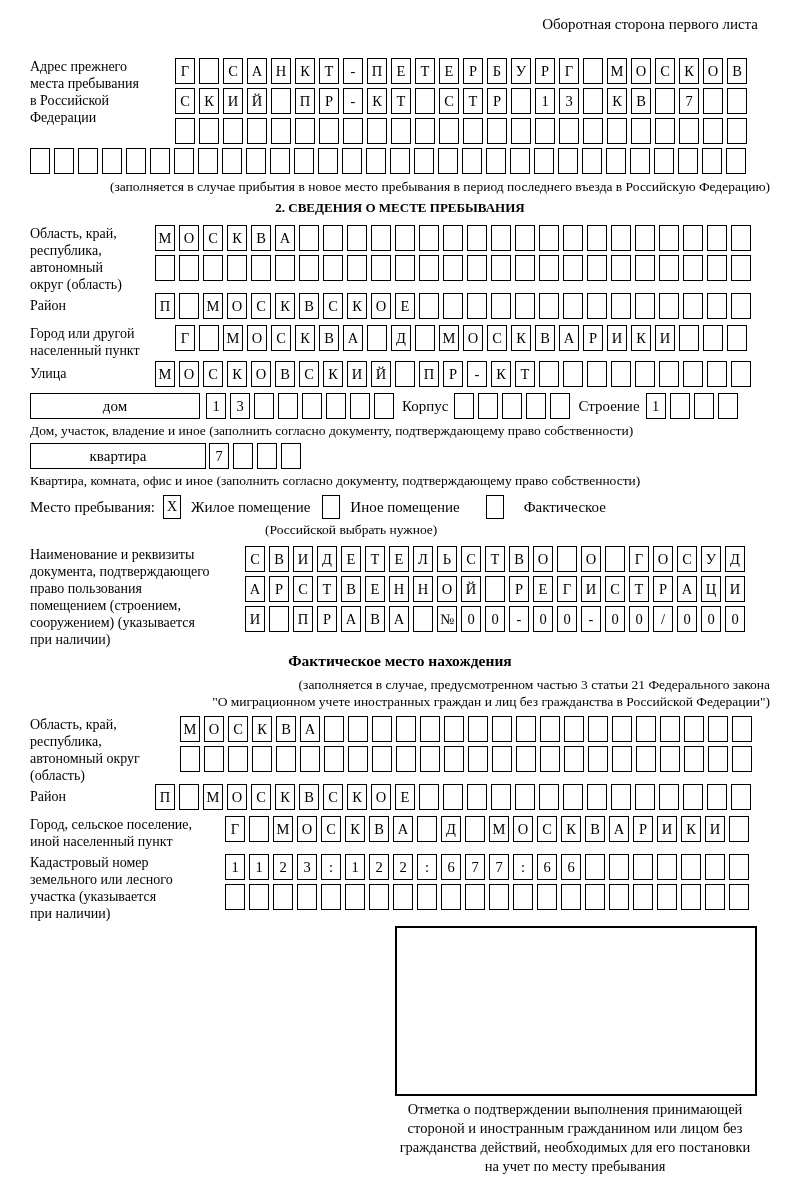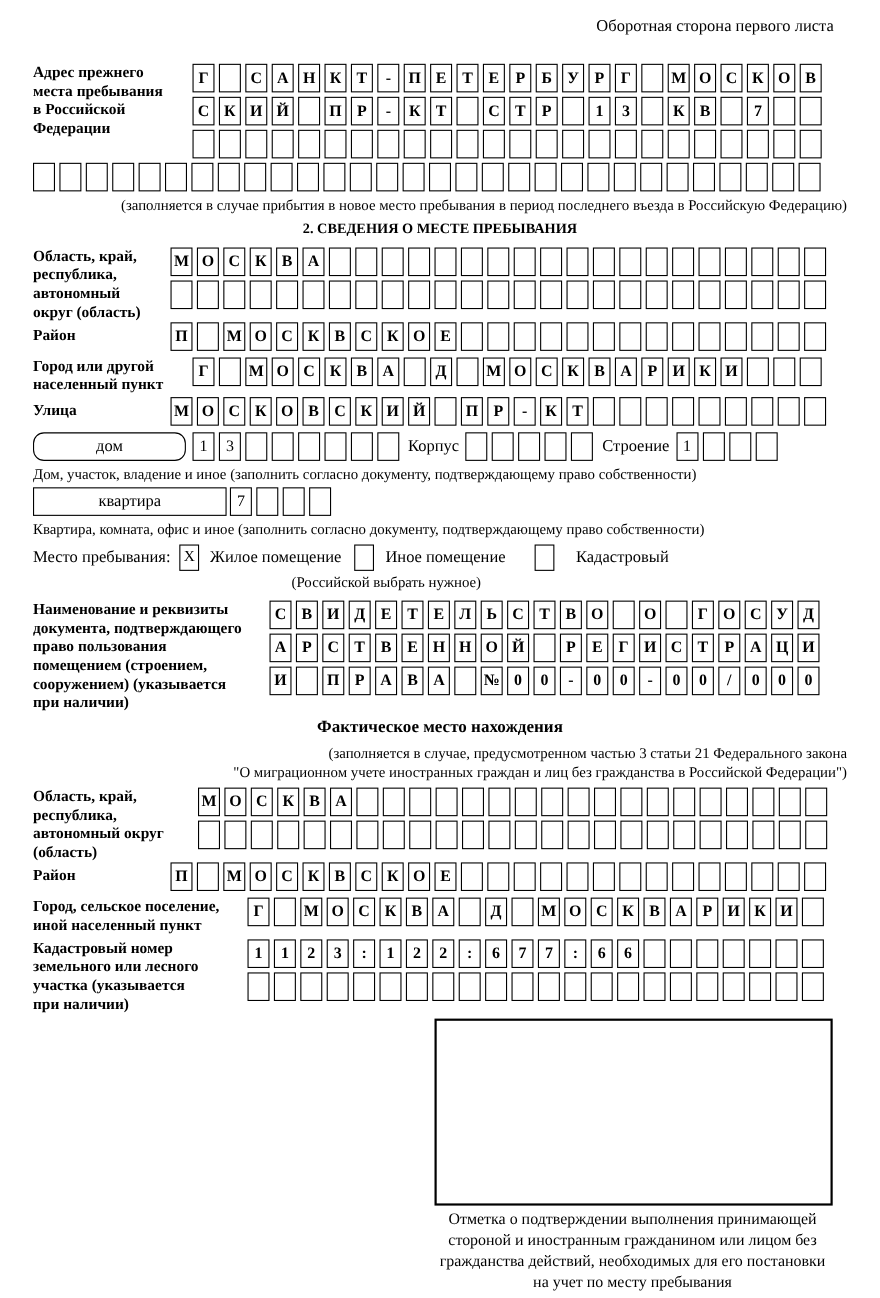--- a/index.html
+++ b/index.html
@@ -6,21 +6,21 @@
   html,body { background:#fff; }
   body {
     width:800px; height:1180px;
     font-family:"Liberation Serif","DejaVu Serif",serif;
     color:#000;
   }
   .page { position:relative; width:800px; height:1180px; padding:16px 30px 0 30px; overflow:hidden; }
 
   .hdr { font-size:15px; text-align:right; padding-right:12px; height:18px; }
 
-  .frow { display:flex; align-items:flex-start;font-weight:bold; }
+  .frow { display:flex; align-items:flex-start; }
   .frow.center { align-items:flex-start; }
 
   .lbl { font-size:14px; line-height:17px; flex:0 0 auto; }
   .lbl.single { line-height:26px; }
 
   .boxcol { display:flex; flex-direction:column; }
   .boxrow { display:flex; gap:4px; margin-bottom:4px; }
   .cbox {
     flex:0 0 20px; width:20px; height:26px;
     border:1.7px solid #000;
@@ -53,21 +53,21 @@
 
   .prev-note { margin-top:2px; }
 
   .region-block { margin-top:4px; }
   .region-block .lbl, .district-row .lbl, .street-row .lbl { width:125px; }
   .city-row .lbl { width:145px; }
   .district-row, .street-row { margin-top:0; }
   .city-row { margin-top:2px; margin-bottom:2px; }
 
   .house-row { margin-top:2px; display:flex; align-items:center; }
-  .house-type { width:139px; margin-right:6px;border-radius:10px; }
+  .house-type { width:170px; margin-right:6px; }
   .inline-lbl { font-size:15px; margin:0 6px 0 8px; }
   .house-note, .apt-note { margin-top:3px; }
   .apt-row { margin-top:4px; display:flex; align-items:center; }
   .apt-type { width:176px; margin-right:3px; }
 
   .stay-row { margin-top:6px; display:flex; align-items:center; font-size:15px; }
   .stay-row .cap { margin-right:8px; }
   .stay-opt-lbl { margin:0 0 0 10px; }
   .gap12 { margin-left:12px; } .gap26 { margin-left:26px; } .gap20 { margin-left:20px; }
   .stay-note { margin-top:2px; margin-left:235px; text-align:left; }
@@ -424,21 +424,21 @@
   </div>
   <div class="note left apt-note">Квартира, комната, офис и иное (заполнить согласно документу, подтверждающему право собственности)</div>
 
   <div class="stay-row">
     <span class="cap">Место пребывания:</span>
     <span class="chk">X</span>
     <span class="stay-opt-lbl">Жилое помещение</span>
     <span class="chk gap12"></span>
     <span class="stay-opt-lbl">Иное помещение</span>
     <span class="chk gap26"></span>
-    <span class="stay-opt-lbl gap20" style="margin-left:20px">Кадастровый</span>
+    <span class="stay-opt-lbl gap20" style="margin-left:20px">Фактическое</span>
   </div>
   <div class="note left stay-note">(Российской выбрать нужное)</div>
 
   <div class="frow doc-block">
     <div class="lbl">
         <div class="tline">Наименование и реквизиты</div>
         <div class="tline">документа, подтверждающего</div>
         <div class="tline">право пользования</div>
         <div class="tline">помещением (строением,</div>
         <div class="tline">сооружением) (указывается</div>

